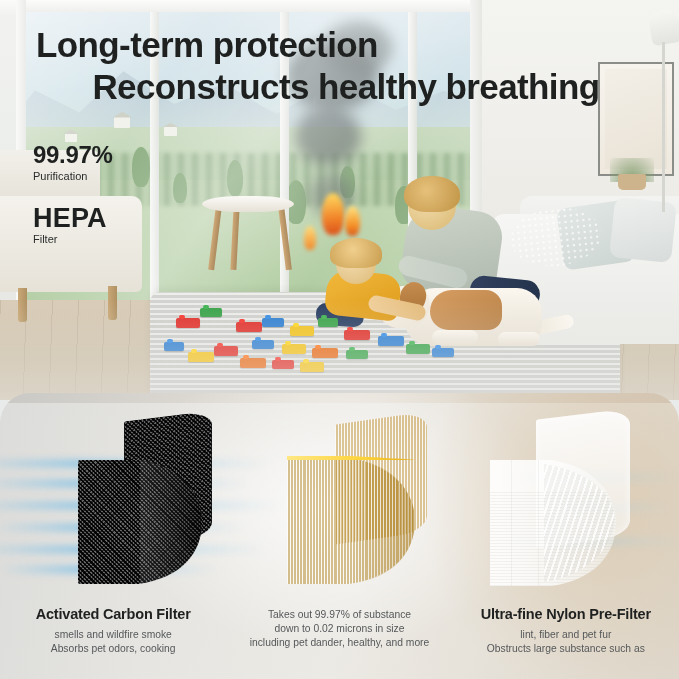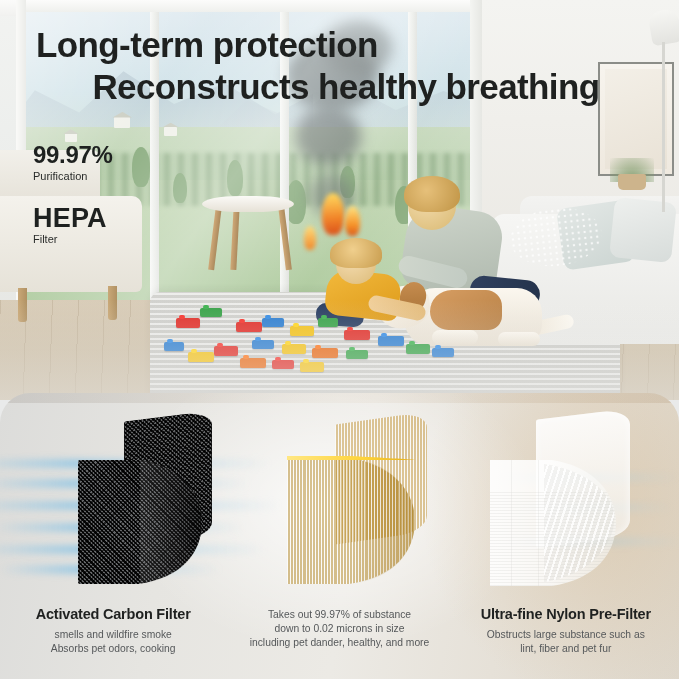--- a/index.html
+++ b/index.html
@@ -447,20 +447,20 @@
       <div class="cap-desc">
         <div>Takes out 99.97% of substance</div>
         <div>down to 0.02 microns in size</div>
         <div>including pet dander, healthy, and more</div>
       </div>
     </div>
 
     <div class="cap">
       <div class="cap-title">Ultra-fine Nylon Pre-Filter</div>
       <div class="cap-desc">
+        <div>lint, fiber and pet fur</div>
         <div>Obstructs large substance such as</div>
-        <div>lint, fiber and pet fur</div>
       </div>
     </div>
 
   </div>
 
 </div>
 
 </body></html>

